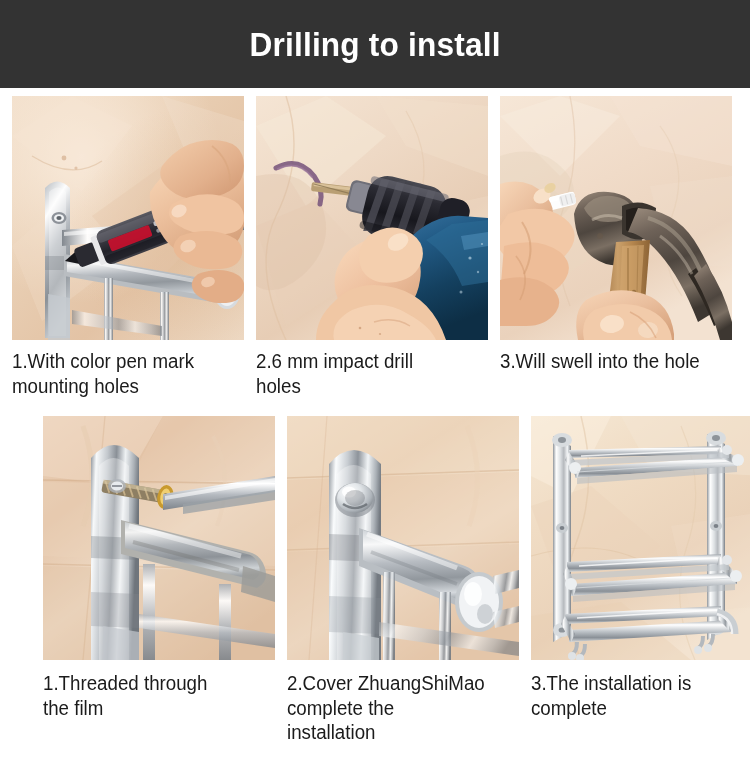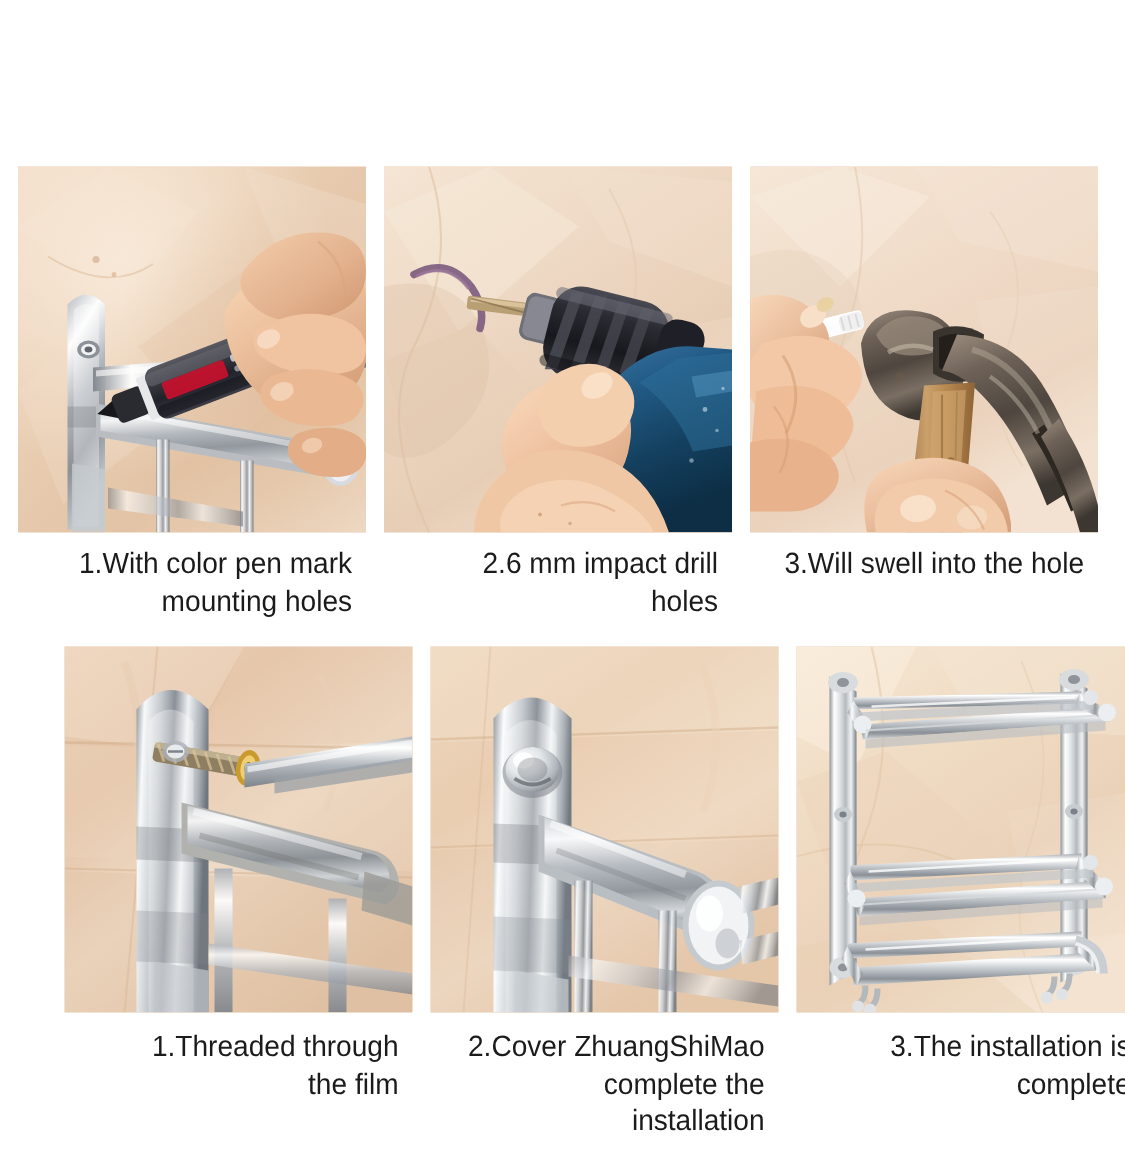--- a/index.html
+++ b/index.html
@@ -40,23 +40,22 @@
     letter-spacing: 0.2px;
     line-height: 1;
     font-family: "Liberation Sans", "DejaVu Sans", sans-serif;
     transform: scaleX(0.93);
   }
 
   
   .grid {
     position: absolute;
     left: 12px;
-    top: 111px;
+    top: 96px;
     width: 728px;
-    text-align: right;
   }
   .row {
     display: flex;
     justify-content: flex-start;
   }
   .cell {
     width: 232px;
     margin-right: 12px;
   }
   .cell:last-child {
@@ -81,20 +80,23 @@
     white-space: pre-line;
   }
   .row2 .caption { padding-top: 11px; }
   .row2 { margin-top: 18px; margin-left: 31px; }
 </style>
 </head>
 <body>
 
 <div class="page">
 
+  <div class="header-bar">
+    <div class="header-title">Drilling to install</div>
+  </div>
 
   <div class="grid">
 
     <div class="row row1">
 
       <div class="cell">
         <div class="photo">
           <svg viewBox="0 0 232 244" width="232" height="244" preserveAspectRatio="none">
             <defs>
               <linearGradient id="w1" x1="0" y1="0" x2="1" y2="1">

